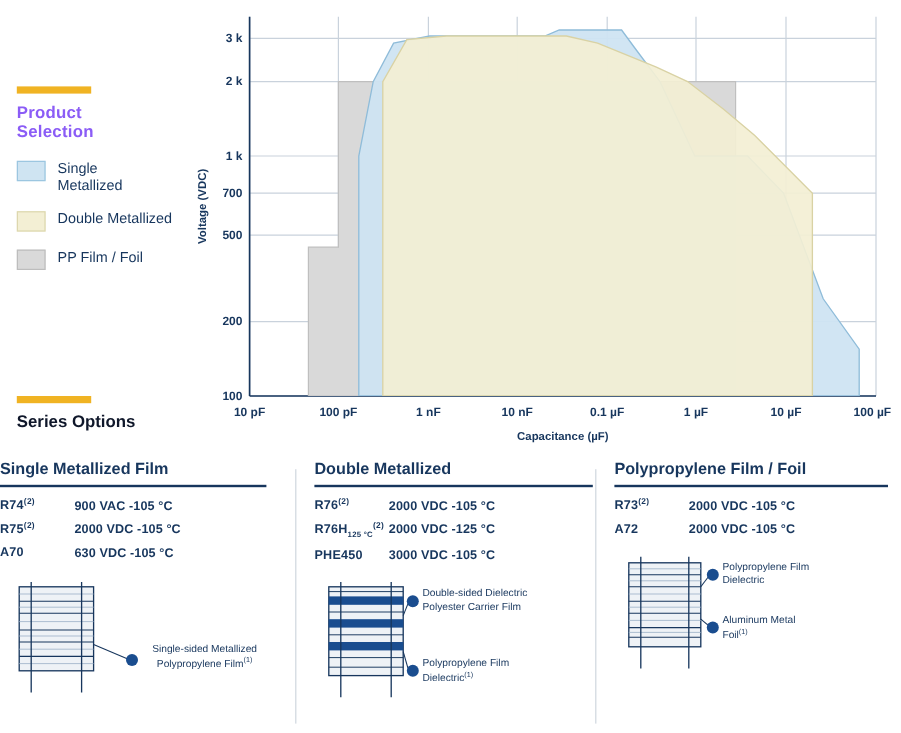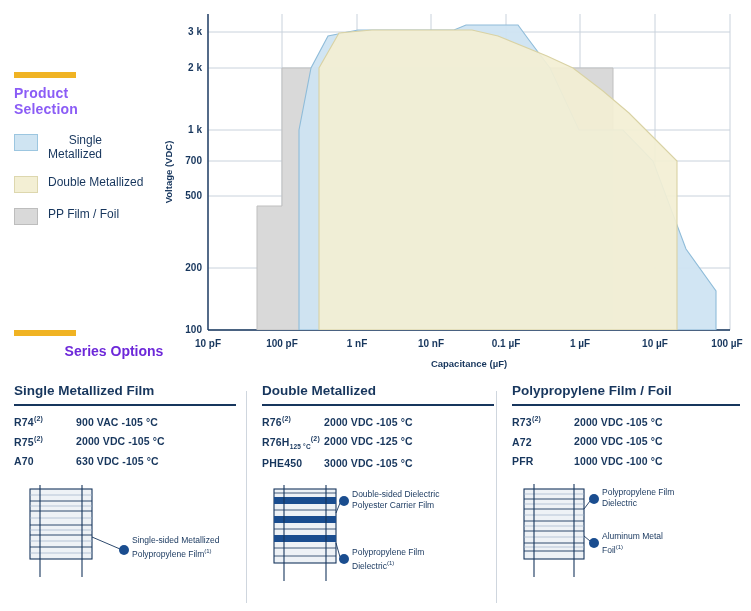--- a/index.html
+++ b/index.html
@@ -11,37 +11,37 @@
   .root{position:relative;width:751px;height:611px;}
 
   
   .legend-col{position:absolute;left:14px;top:72px;width:160px;}
   .rule{width:62px;height:6px;background:#f0b323;}
   .legend-title{
     font-weight:bold;font-size:14px;line-height:16px;color:#8b5cf6;
     margin-top:7px;letter-spacing:.2px;
   }
   .legend-items{margin-top:16px;}
-  .legend-item{display:flex;align-items:flex-start;margin-bottom:14px;text-align:right;}
+  .legend-item{display:flex;align-items:flex-start;margin-bottom:14px;}
   .swatch{width:22px;height:15px;flex:0 0 22px;margin-right:10px;margin-top:1px;}
   .legend-label{font-size:12px;line-height:14px;color:#17365d;}
 
   .series-block{position:absolute;left:14px;top:330px;width:200px;}
   .series-title{
-    font-weight:bold;font-size:14px;line-height:16px;color:#6d28d9;margin-top:7px;text-align:center;
+    font-weight:bold;font-size:14px;line-height:16px;color:#0f172a;margin-top:7px;
   }
 
   
   .chart-wrap{position:absolute;left:150px;top:6px;width:595px;height:365px;}
   .chart-svg{display:block;}
 
   
   .bottom{position:absolute;left:0;top:383px;width:751px;height:228px;}
   .panel{position:absolute;top:0;}
-  .p1{left:14px;width:222px;}
+  .p1{left:0;width:222px;}
   .p2{left:262px;width:232px;}
   .p3{left:512px;width:228px;}
   .divider{position:absolute;top:8px;width:1px;height:212px;background:#cfd6de;}
   .d1{left:246px;}
   .d2{left:496px;}
   .panel-head{
     font-weight:bold;font-size:13.5px;color:#17365d;padding-bottom:6px;
   }
   .panel-rule{height:2px;background:#17365d;width:100%;margin-bottom:9px;}
   .row{display:flex;align-items:baseline;font-size:10.5px;margin-bottom:7px;color:#17365d;}
@@ -199,21 +199,21 @@
               <line x1="16" y1="72" x2="78" y2="72"></line>
             </g>
             <line x1="26" y1="4" x2="26" y2="96" stroke="#17365d" stroke-width="1.1"></line>
             <line x1="68" y1="4" x2="68" y2="96" stroke="#17365d" stroke-width="1.1"></line>
           </g>
           <g>
             <line x1="78" y1="56" x2="106" y2="68" stroke="#17365d" stroke-width="0.9"></line>
             <circle cx="110" cy="69" r="5" fill="#1a4d8f"></circle>
           </g>
         </svg>
-        <div class="callout" style="left:118px;top:54px;width:105px;">
+        <div class="callout" style="left:118px;top:54px;width:105px;text-align:center;">
           <span>Single-sided Metallized</span><br>
           <span>Polypropylene Film</span><sup>(1)</sup>
         </div>
       </div>
     </div>
 
     <div class="panel p2">
       <div class="panel-head">Double Metallized</div>
       <div class="panel-rule"></div>
 
@@ -272,24 +272,20 @@
       <div class="panel-rule"></div>
 
       <div class="row">
         <span class="code"><span>R73</span><sup>(2)</sup></span>
         <span class="spec">2000 VDC -105 °C</span>
       </div>
       <div class="row">
         <span class="code"><span>A72</span><sup></sup></span>
         <span class="spec">2000 VDC -105 °C</span>
       </div>
-      <div class="row">
-        <span class="code"><span>PFR</span><sup></sup></span>
-        <span class="spec">1000 VDC -100 °C</span>
-      </div>
 
       <div class="diag">
         <svg width="228" height="108" viewBox="0 0 228 108">
           <g>
             <rect x="12" y="8" width="60" height="70" fill="#eef2f6" stroke="#17365d" stroke-width="1.1"></rect>
             <g stroke="#17365d" stroke-width="0.9">
               <line x1="12" y1="18" x2="72" y2="18"></line>
               <line x1="12" y1="28" x2="72" y2="28"></line>
               <line x1="12" y1="40" x2="72" y2="40"></line>
               <line x1="12" y1="50" x2="72" y2="50"></line>

